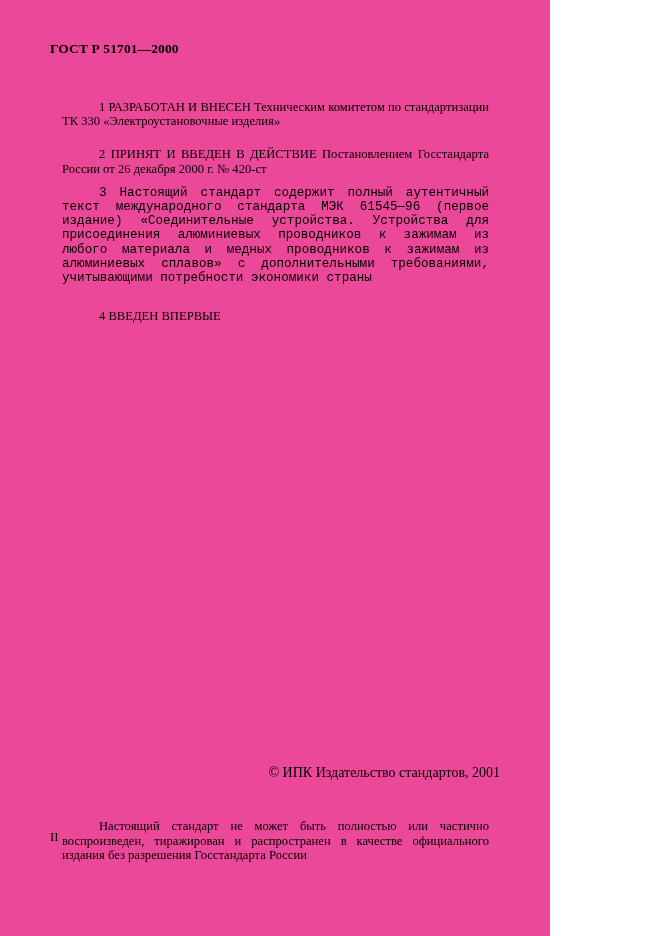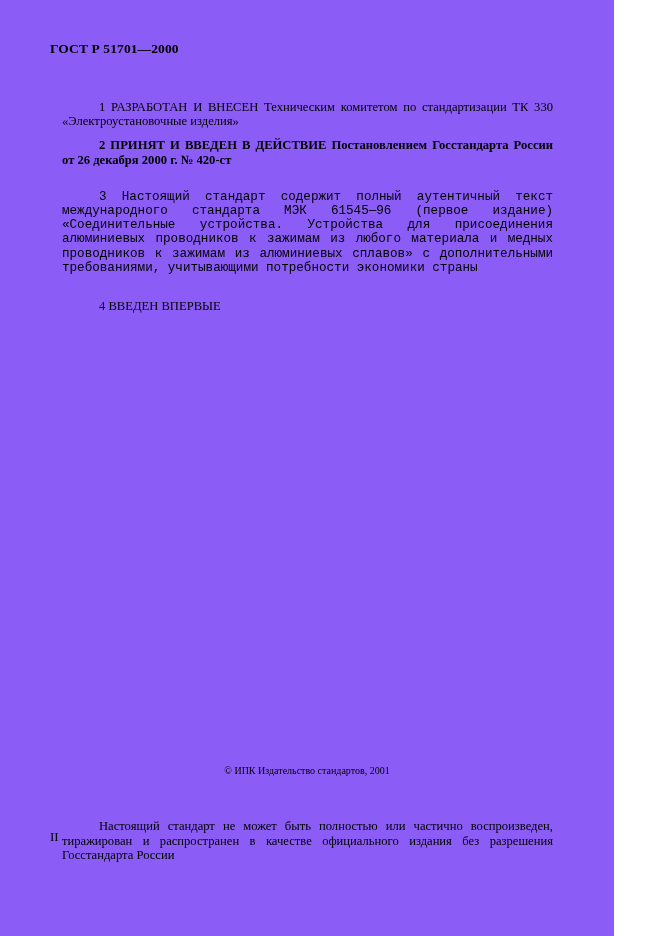--- a/index.html
+++ b/index.html
@@ -8,23 +8,23 @@
     padding: 0;
     background: #ffffff;
   }
   body {
     font-family: "Liberation Serif", "DejaVu Serif", serif;
     color: #000000;
     -webkit-font-smoothing: antialiased;
   }
   .page {
     position: relative;
-    width: 614px;
+    width: 550px;
     height: 936px;
-    background: #8b5cf6;
+    background: #ec4899;
     overflow: hidden;
     box-sizing: border-box;
   }
   .content {
     position: absolute;
     left: 50px;
     right: 49px;
     top: 0;
     bottom: 0;
   }
@@ -55,32 +55,32 @@
   .para {
     text-align: justify;
     text-justify: inter-word;
     font-size: 12.6px;
     line-height: 14.2px;
     text-indent: 37px;
     margin: 0 0 12px 0;
     hyphens: manual;
   }
   .para:last-child { margin-bottom: 17px; }
-  .para.p1 { margin-bottom: 10px; }
-  .para.p2 { margin-bottom: 23px; font-weight: bold; }
+  .para.p1 { margin-bottom: 19px; }
+  .para.p2 { margin-bottom: 10px; }
   .para.p3 { margin-bottom: 24px; font-family: Liberation Mono, monospace; }
   .para.p4 { text-align: left; }
 
   .copyright {
     position: absolute;
     top: 765px;
     left: 0;
     right: 0;
-    text-align: center;
-    font-size: 10px;
+    text-align: right;
+    font-size: 14px;
     padding-right: 1px;
   }
   .notice {
     position: absolute;
     top: 819px;
     left: 12px;
     right: 12px;
     text-align: justify;
     text-justify: inter-word;
     font-size: 12.6px;

